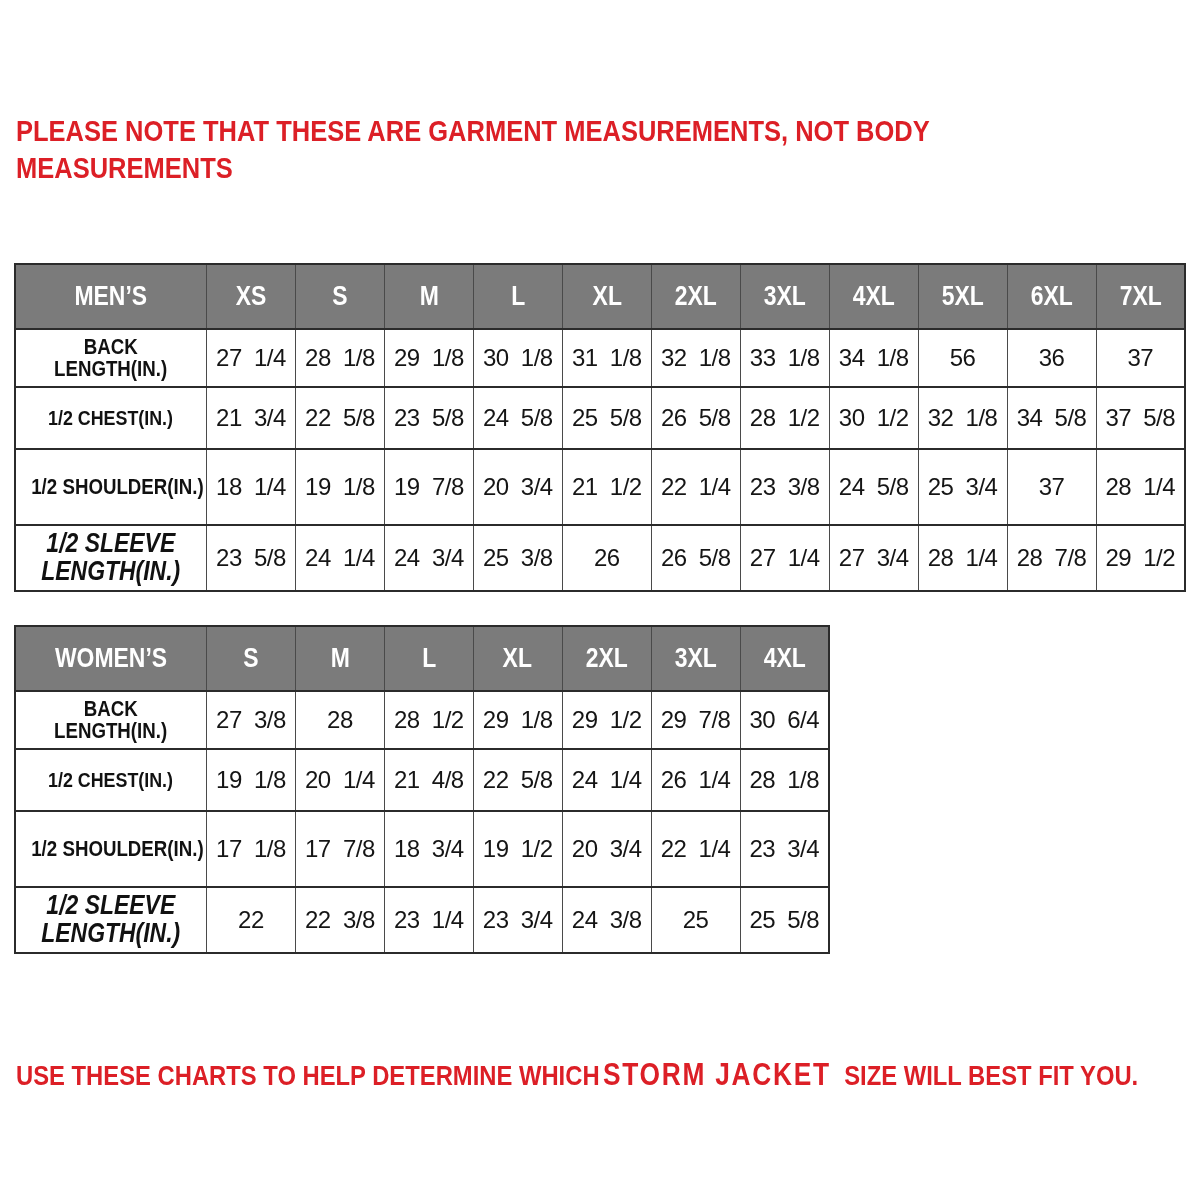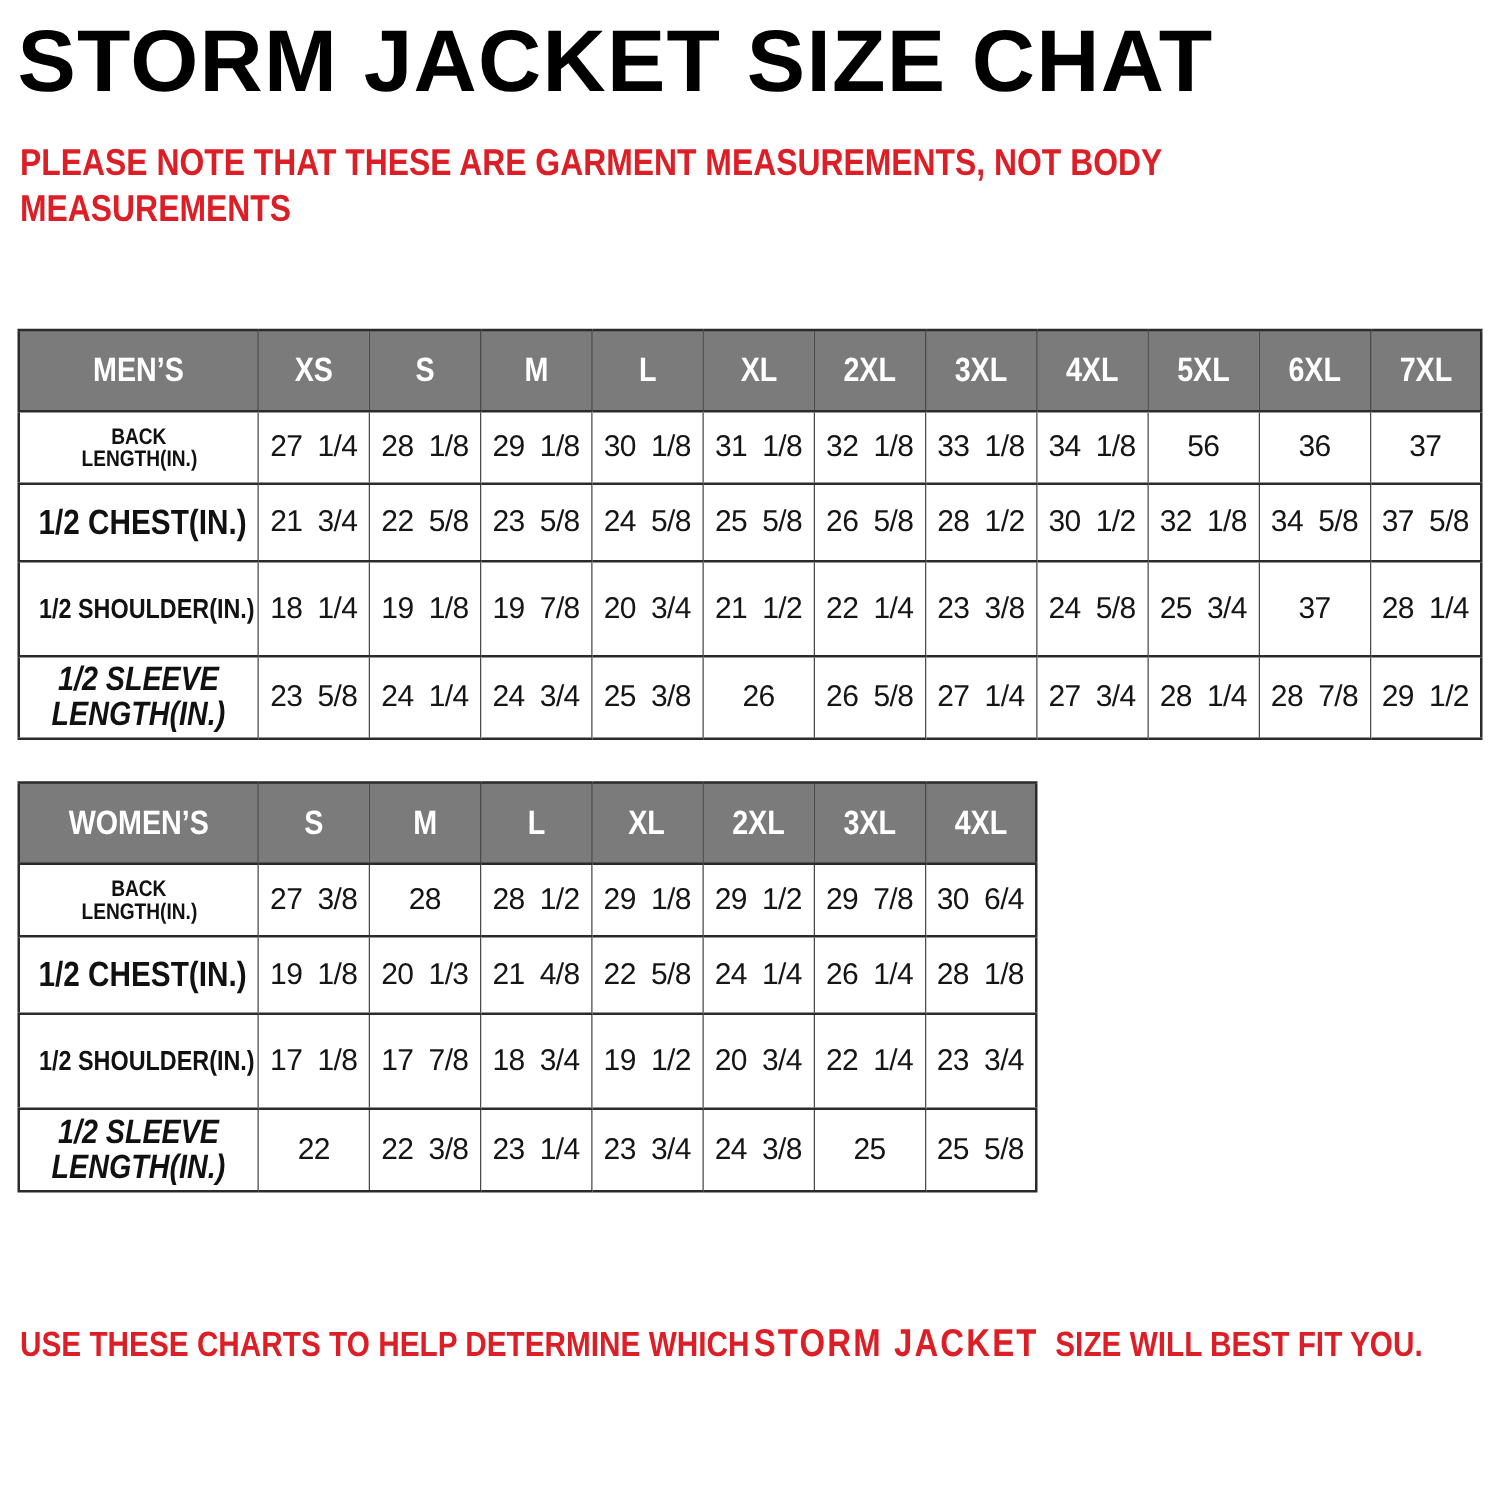--- a/index.html
+++ b/index.html
@@ -44,22 +44,22 @@
   thead th {
     background: #7b7b7b; color: #ffffff;
     font-size: 27px; font-weight: bold;
   }
   tbody tr:nth-child(1) { height: 58px; }
   tbody tr:nth-child(2) { height: 62px; }
   tbody tr:nth-child(3) { height: 76px; }
   tbody tr:nth-child(4) { height: 66px; }
 
   th.row-label { background: #ffffff; color: #111111; font-weight: bold; line-height: 1.02; }
-  tbody tr:nth-child(1) th.row-label { font-size: 18px; }
-  tbody tr:nth-child(2) th.row-label { font-size: 28px; }
+  tbody tr:nth-child(1) th.row-label { font-size: 22px; }
+  tbody tr:nth-child(2) th.row-label { font-size: 21px; }
   tbody tr:nth-child(3) th.row-label { font-size: 22px; }
   tbody tr:nth-child(4) th.row-label { font-size: 27px; font-style: italic; }
 
   td.val {
     background: #ffffff; color: #151515;
     font-size: 24px; font-weight: 400;
     word-spacing: 6px; letter-spacing: -0.5px;
   }
 
   .footer {
@@ -67,21 +67,20 @@
     font-size: 28px; font-weight: bold; color: #dc1f26;
     white-space: nowrap; transform: scaleX(0.85); transform-origin: 0 0;
   }
   .footer .hl { font-size: 31px; letter-spacing: 2px; padding: 0 8px 0 4px; }
 </style>
 </head>
 <body>
 
 <div class="page">
 
-  <div class="title">STORM JACKET SIZE CHAT</div>
 
   <div class="note">
     <div>PLEASE NOTE THAT THESE ARE GARMENT MEASUREMENTS, NOT BODY</div>
     <div>MEASUREMENTS</div>
   </div>
 
   <table class="size-table mens">
       <thead>
         <tr>
           <th class="corner"><span class="cond">MEN’S</span></th>
@@ -193,21 +192,21 @@
           <td class="val">29 1/8</td>
           <td class="val">29 1/2</td>
           <td class="val">29 7/8</td>
           <td class="val">30 6/4</td>
         </tr>
         <tr>
           <th class="row-label">
             <div><span class="cond">1/2 CHEST(IN.)</span></div>
           </th>
           <td class="val">19 1/8</td>
-          <td class="val">20 1/3</td>
+          <td class="val">20 1/4</td>
           <td class="val">21 4/8</td>
           <td class="val">22 5/8</td>
           <td class="val">24 1/4</td>
           <td class="val">26 1/4</td>
           <td class="val">28 1/8</td>
         </tr>
         <tr>
           <th class="row-label">
             <div><span class="cond">1/2 SHOULDER(IN.)</span></div>
           </th>

